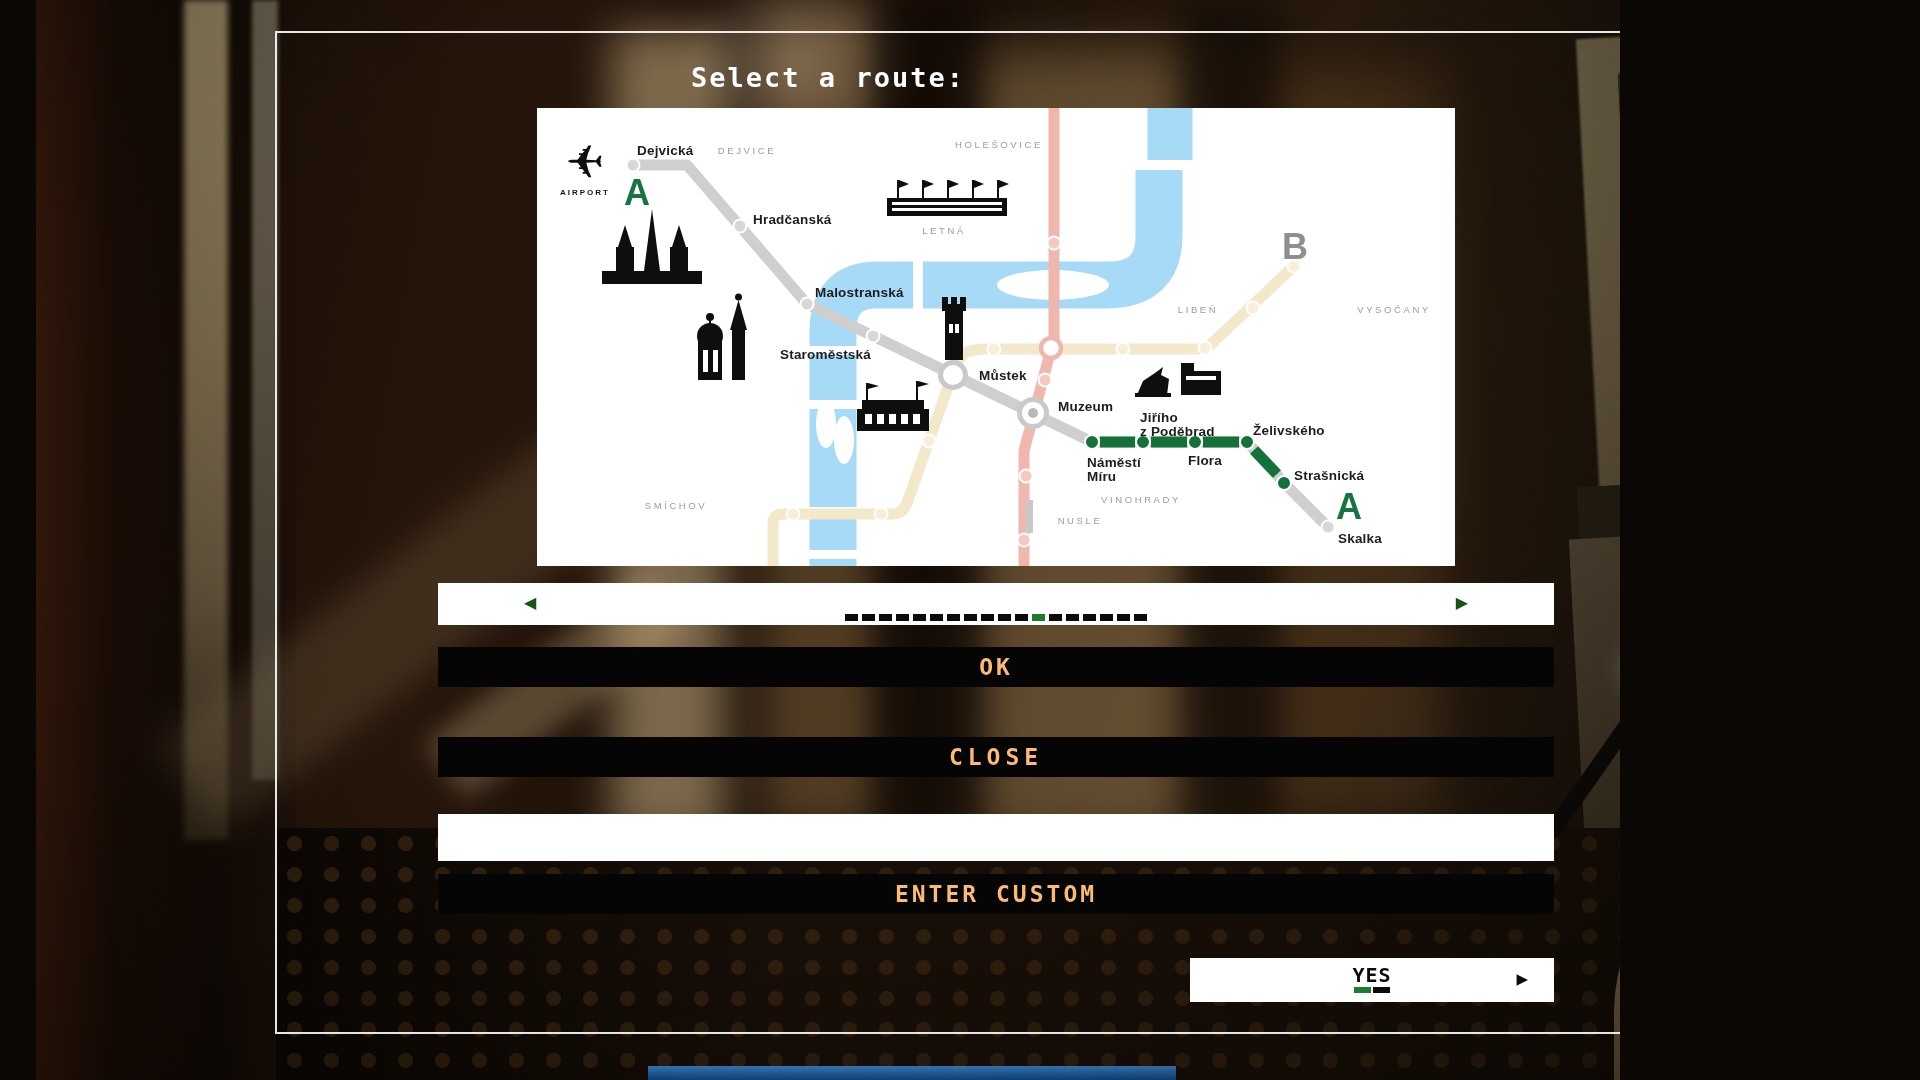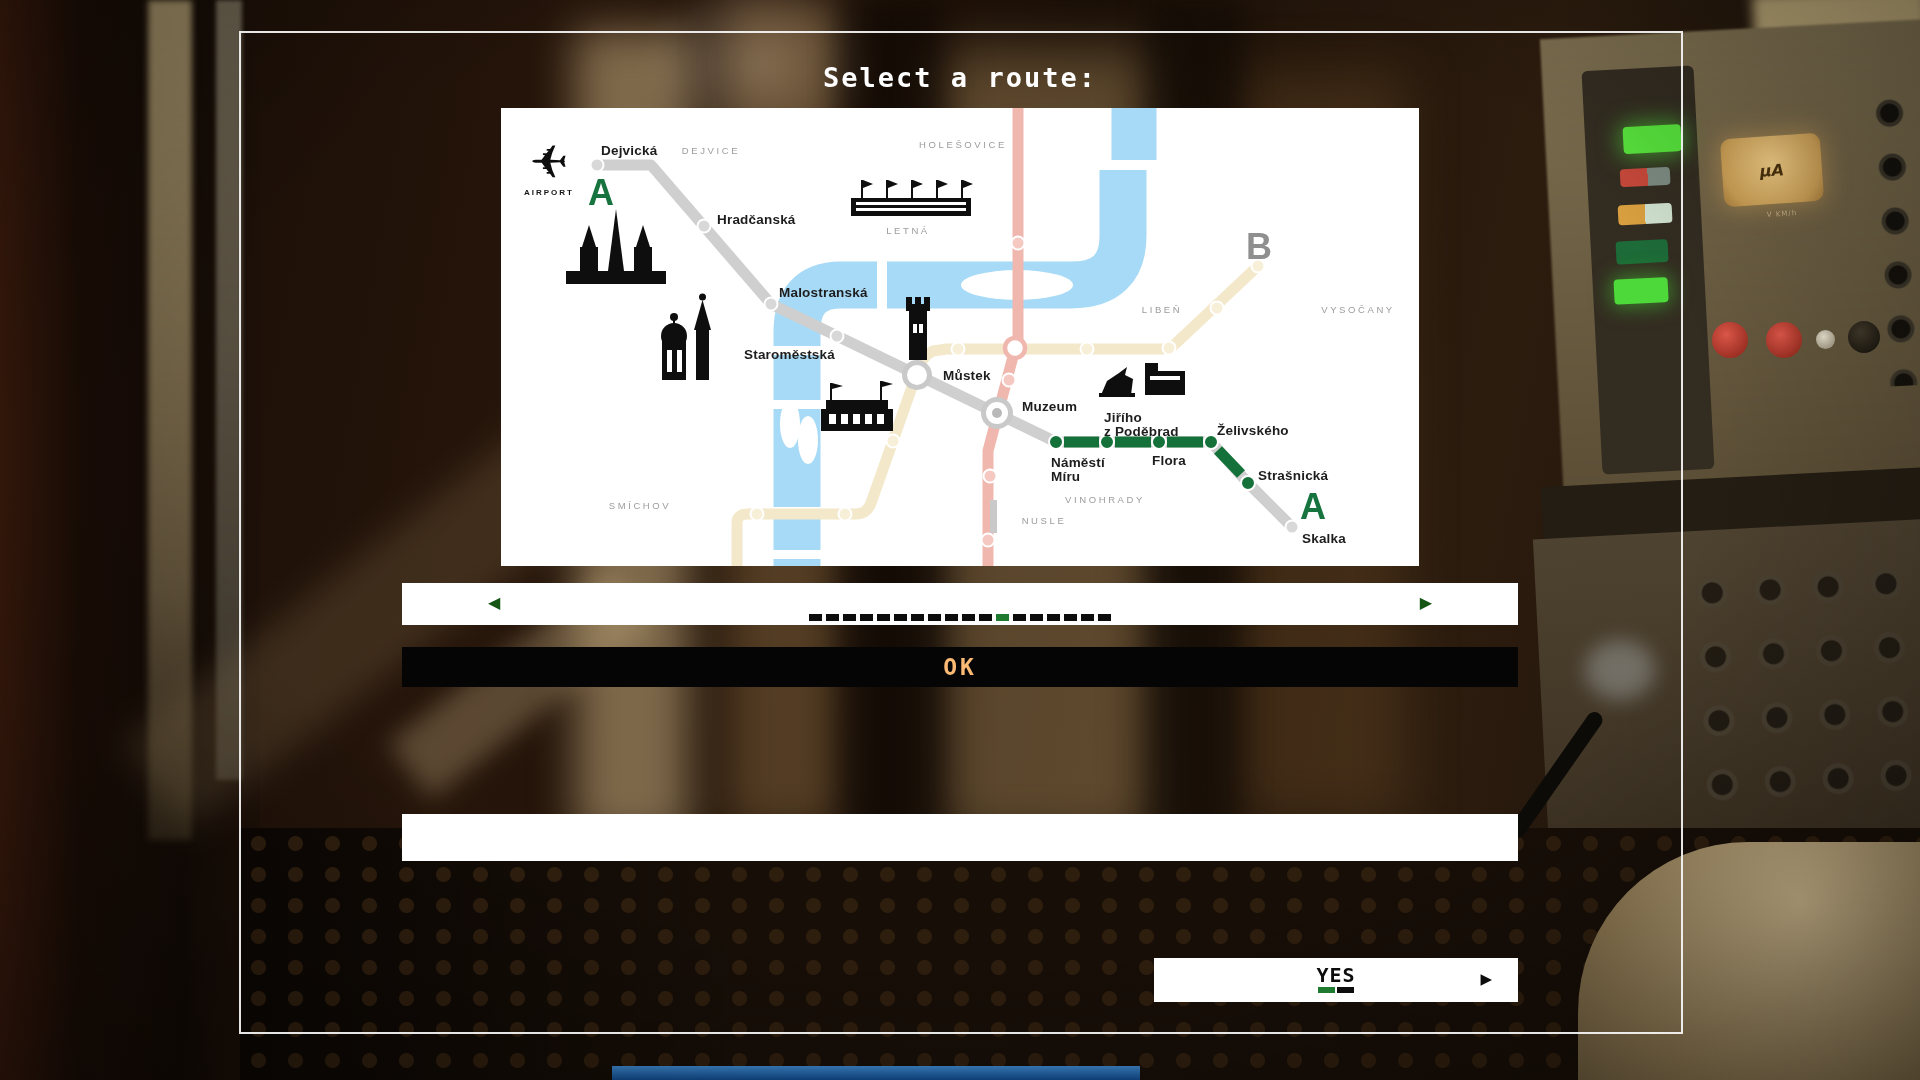--- a/index.html
+++ b/index.html
@@ -1,17 +1,17 @@
 <!DOCTYPE html>
 <html><head>
 <meta charset="utf-8">
 <style>
   html,body{margin:0;padding:0;background:#0b0704;}
-  .stage{position:relative;width:1920px;height:1080px;overflow:hidden;
-         font-family:"DejaVu Sans Mono",monospace;background:linear-gradient(100deg,#150c06 0%,#26150a 28%,#1a0f07 52%,#2c1c0e 74%,#171009 100%);}
+  .stage{position:relative;width:1584px;height:1080px;overflow:hidden;
+         font-family:"DejaVu Sans Mono",monospace;background:linear-gradient(100deg,#150c06 0%,#26150a 28%,#1a0f07 52%,#2c1c0e 74%,#171009 100%);margin-left:36px;}
   .stage *{box-sizing:border-box;}
   
   .scene{position:absolute;inset:0;}
   .scene div{position:absolute;}
   .door-dark{left:0;top:0;width:260px;height:1080px;background:linear-gradient(90deg,#3a1a0c 0%,#1a0d06 30%,#120a05 70%,#1d1008 100%);}
   .door-edge{left:148px;top:0;width:44px;height:840px;background:linear-gradient(180deg,#95845f,#5d4f38 70%,#2e2416);filter:blur(3px);}
   .metal-strip{left:216px;top:0;width:26px;height:780px;background:linear-gradient(180deg,#6a614f,#3b342a);filter:blur(2px);}
   .glow-top{left:640px;top:-30px;width:240px;height:190px;background:radial-gradient(closest-side,rgba(232,221,199,.35),transparent);filter:blur(10px);}
   .glow-a{left:575px;top:30px;width:115px;height:810px;background:rgba(226,199,147,.48);filter:blur(22px);}
   .glow-b{left:726px;top:0;width:120px;height:830px;background:rgba(190,150,90,.33);filter:blur(22px);}
@@ -279,23 +279,25 @@
       </svg>
   </div>
 
   <div class="route-bar">
     <button class="nav-arrow left">◀</button>
     <div class="route-dashes" id="route-dashes"><i></i><i></i><i></i><i></i><i></i><i></i><i></i><i></i><i></i><i></i><i></i><i class="active"></i><i></i><i></i><i></i><i></i><i></i><i></i></div>
     <button class="nav-arrow right">▶</button>
   </div>
 
   <button class="bar-btn btn-ok">OK</button>
+  <button class="bar-btn btn-close">CLOSE</button>
 
   <input class="custom-input" value="" style="">
 
+  <button class="bar-btn btn-enter">ENTER CUSTOM</button>
 
 
   <div class="yes-panel">
     <div class="yes-value">YES</div>
     <div class="yes-dashes"><i class="g"></i><i class="b"></i></div>
     <span class="yes-arrow">▶</span>
   </div>
 
 </div>
 

